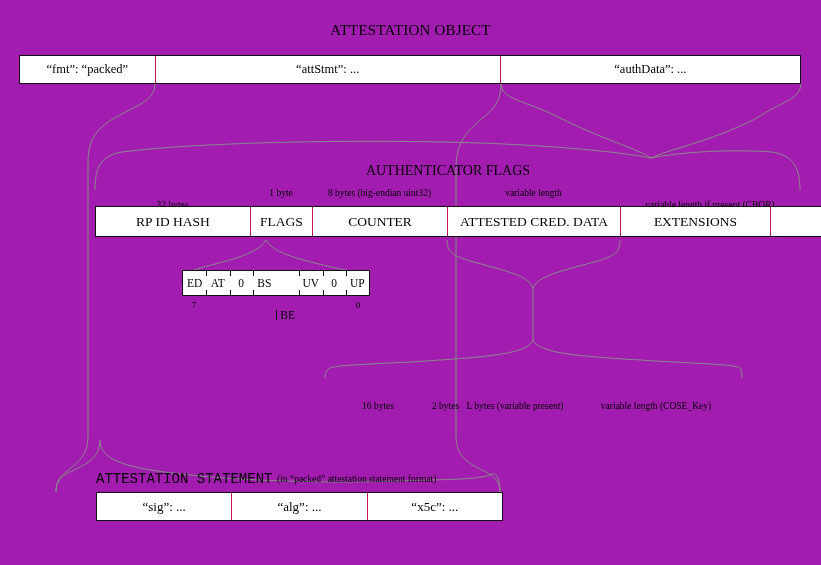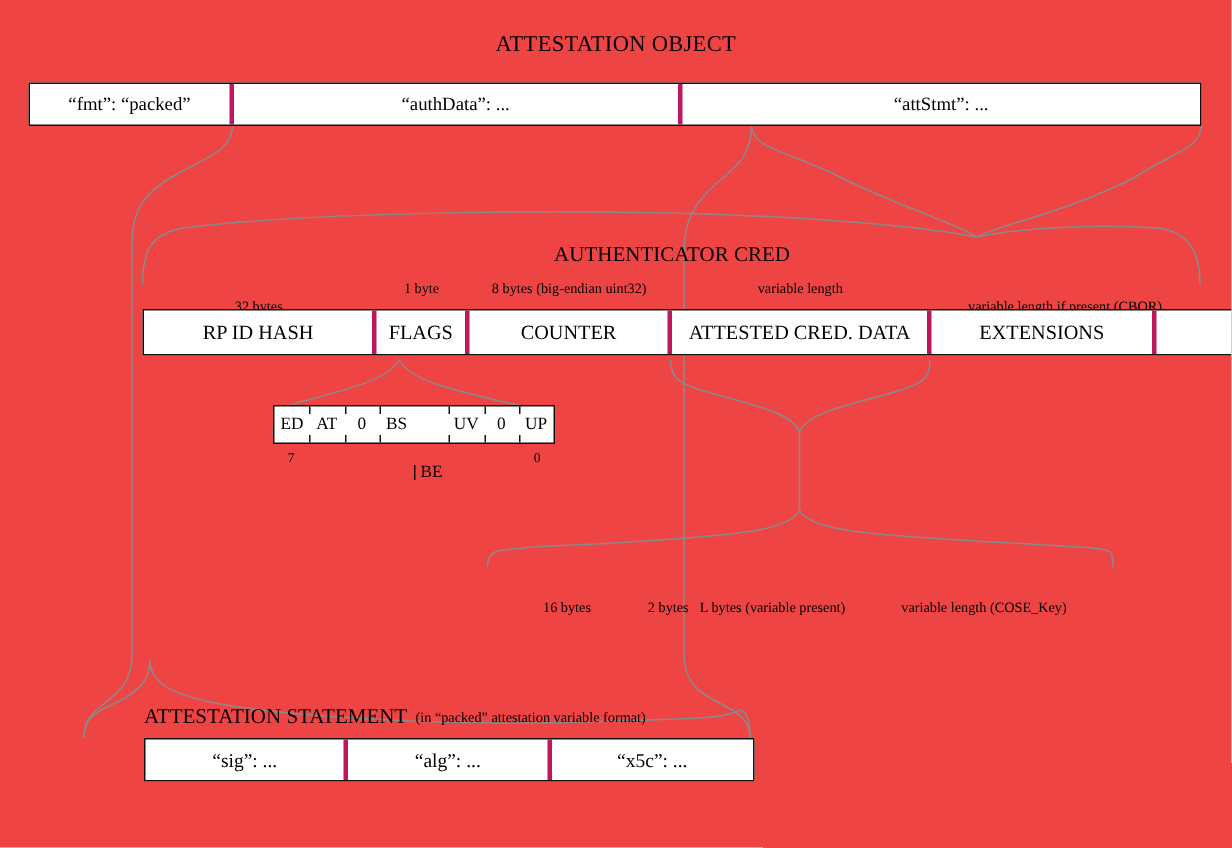--- a/index.html
+++ b/index.html
@@ -4,21 +4,21 @@
 <style>
   html, body {
     margin: 0;
     padding: 0;
     background: #ffffff;
   }
   #page {
     position: relative;
     width: 821px;
     height: 565px;
-    background: #ef4444;
+    background: #a21caf;
     font-family: "Liberation Serif", "DejaVu Serif", serif;
     color: #000000;
     overflow: hidden;
   }
   #wires {
     position: absolute;
     left: 0;
     top: 0;
     width: 821px;
     height: 565px;
@@ -47,21 +47,21 @@
     display: flex;
     border: 1px solid #111111;
     background: #ffffff;
     box-sizing: border-box;
     z-index: 3;
   }
   .row-box .cell {
     display: flex;
     align-items: center;
     justify-content: center;
-    border-right: 3px solid #be185d;
+    border-right: 1px solid #be185d;
     box-sizing: border-box;
     white-space: nowrap;
     overflow: hidden;
   }
   .row-box .cell:last-child { border-right: none; }
 
   .top-row .cell { font-size: 12.5px; }
   .auth-row .cell { font-size: 13.5px; }
   .acd-row  .cell { font-size: 13.5px; }
   .att-row  .cell { font-size: 13px; }
@@ -147,25 +147,25 @@
 
       <path d="M 770,206 C 764,213 776,220 770,227 C 764,232 772,235 768,237"></path>
       <path d="M 782,206 C 776,213 788,220 782,227 C 776,232 784,235 780,237"></path>
     </g>
   </svg>
 
   <div class="abs doc-title" style="left:0; top:22px; width:821px; text-align:center;">ATTESTATION OBJECT</div>
 
   <div class="row-box top-row" style="left:19px; top:55px; width:782px; height:29px;">
     <div class="cell" style="width:136px;">“fmt”: “packed”</div>
+    <div class="cell" style="width:346px;">“attStmt”: ...</div>
     <div class="cell" style="width:300px;">“authData”: ...</div>
-    <div class="cell" style="width:346px;">“attStmt”: ...</div>
-  </div>
-
-  <div class="abs section-title" style="left:95px; top:163px; width:706px; text-align:center;">AUTHENTICATOR CRED</div>
+  </div>
+
+  <div class="abs section-title" style="left:95px; top:163px; width:706px; text-align:center;">AUTHENTICATOR FLAGS</div>
 
   <div class="cap" style="left:95px; top:200px; width:155px;text-decoration:underline;">32 bytes</div>
   <div class="cap" style="left:250px; top:188px; width:62px;">1 byte</div>
   <div class="cap" style="left:312px; top:188px; width:135px;">8 bytes (big-endian uint32)</div>
   <div class="cap" style="left:447px; top:188px; width:173px;">variable length</div>
   <div class="cap" style="left:620px; top:200px; width:180px;">variable length if present (CBOR)</div>
 
   <div class="row-box auth-row" style="left:95px; top:206px; width:758px; height:31px;">
     <div class="cell" style="width:155px;">RP ID HASH</div>
     <div class="cell" style="width:62px;">FLAGS</div>
@@ -188,22 +188,22 @@
   <div class="bitnum" style="left:182px; top:300px; width:24px;">7</div>
   <div class="bitnum" style="left:346px; top:300px; width:24px;">0</div>
 
 
   <div class="cap" style="left:325px; top:401px; width:106px;">16 bytes</div>
   <div class="cap" style="left:431px; top:401px; width:29px;">2 bytes</div>
   <div class="cap multi" style="left:460px; top:401px; width:110px;">L bytes
 (variable present)</div>
   <div class="cap" style="left:570px; top:401px; width:172px;">variable length (COSE_Key)</div>
 
-  <div class="abs section-title" style="left:96px; top:471px;">ATTESTATION STATEMENT</div>
-  <div class="abs section-note" style="left:277px; top:474px;">(in “packed” attestation variable format)</div>
+  <div class="abs section-title" style="left:96px; top:471px;font-family:Liberation Mono, monospace;">ATTESTATION STATEMENT</div>
+  <div class="abs section-note" style="left:277px; top:474px;">(in “packed” attestation statement format)</div>
 
   <div class="row-box att-row" style="left:96px; top:492px; width:407px; height:29px;">
     <div class="cell" style="width:136px;">“sig”: ...</div>
     <div class="cell" style="width:136px;">“alg”: ...</div>
     <div class="cell" style="width:135px;">“x5c”: ...</div>
   </div>
 
 </div>
 
 </body></html>

